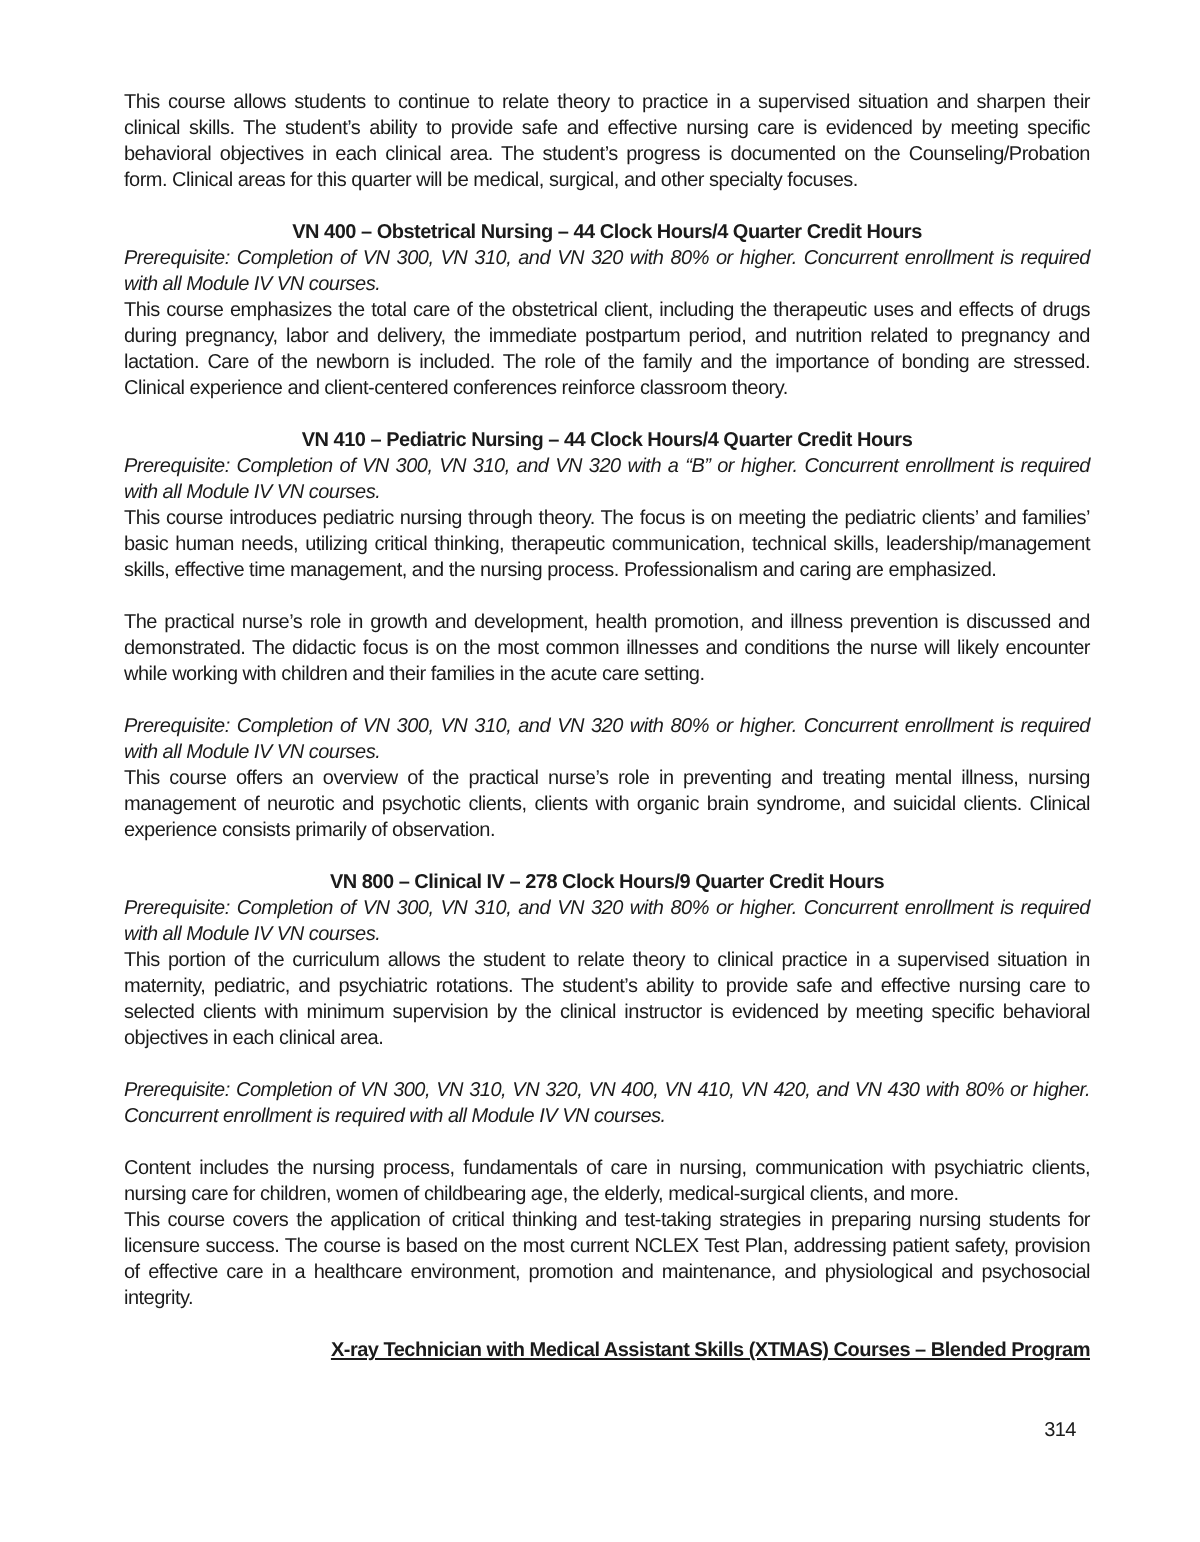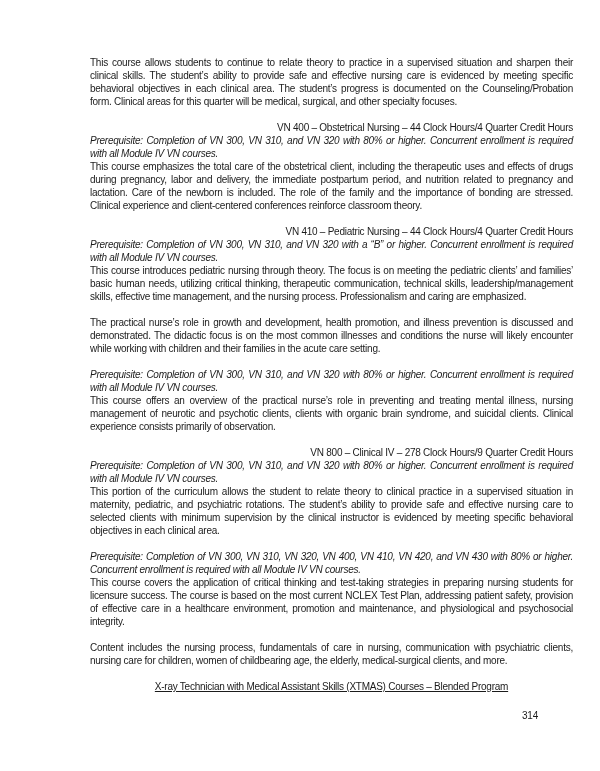--- a/index.html
+++ b/index.html
@@ -11,43 +11,42 @@
     overflow: hidden;
     font-family: "Liberation Sans", sans-serif;
     font-size: 10px;
     line-height: 13px;
     letter-spacing: -0.25px;
     color: #1b1b1b;
   }
   .content {
     position: absolute;
     left: 62px;
-    top: 56px;
+    top: 45px;
     width: 483px;
-    margin-left: 28px;
   }
   .content > * + * { margin-top: 13px; }
   p, h3 {
     margin: 0;
     padding: 0;
     font-size: 10px;
     line-height: 13px;
     font-weight: normal;
   }
   .para, .desc, .prereq { text-align: justify; }
   .course-title {
-    font-weight: normal;
-    text-align: right;
+    font-weight: bold;
+    text-align: center;
   }
   .prereq { font-style: italic; }
   .desc2 { margin-top: 13px; }
   .footer-heading {
-    font-weight: normal;
+    font-weight: bold;
     text-decoration: underline;
-    text-align: center;
+    text-align: right;
   }
   .page-number {
     position: absolute;
     top: 709px;
     right: 62px;
     font-size: 10px;
     line-height: 13px;
     color: #1b1b1b;
   }
 </style>
@@ -77,21 +76,21 @@
   </section>
 
   <section class="course">
     <h3 class="course-title">VN 800 – Clinical IV – 278 Clock Hours/9 Quarter Credit Hours</h3>
     <p class="prereq">Prerequisite: Completion of VN 300, VN 310, and VN 320 with 80% or higher. Concurrent enrollment is required with all Module IV VN courses.</p>
     <p class="desc">This portion of the curriculum allows the student to relate theory to clinical practice in a supervised situation in maternity, pediatric, and psychiatric rotations. The student’s ability to provide safe and effective nursing care to selected clients with minimum supervision by the clinical instructor is evidenced by meeting specific behavioral objectives in each clinical area.</p>
   </section>
 
   <section class="course">
     <p class="prereq">Prerequisite: Completion of VN 300, VN 310, VN 320, VN 400, VN 410, VN 420, and VN 430 with 80% or higher. Concurrent enrollment is required with all Module IV VN courses.</p>
+    <p class="desc desc2">Content includes the nursing process, fundamentals of care in nursing, communication with psychiatric clients, nursing care for children, women of childbearing age, the elderly, medical-surgical clients, and more.</p>
     <p class="desc">This course covers the application of critical thinking and test-taking strategies in preparing nursing students for licensure success. The course is based on the most current NCLEX Test Plan, addressing patient safety, provision of effective care in a healthcare environment, promotion and maintenance, and physiological and psychosocial integrity.</p>
-    <p class="desc desc2">Content includes the nursing process, fundamentals of care in nursing, communication with psychiatric clients, nursing care for children, women of childbearing age, the elderly, medical-surgical clients, and more.</p>
   </section>
 
   <h3 class="footer-heading">X-ray Technician with Medical Assistant Skills (XTMAS) Courses – Blended Program</h3>
 
 </div>
 
 <div class="page-number">314</div>
 
 </body></html>

